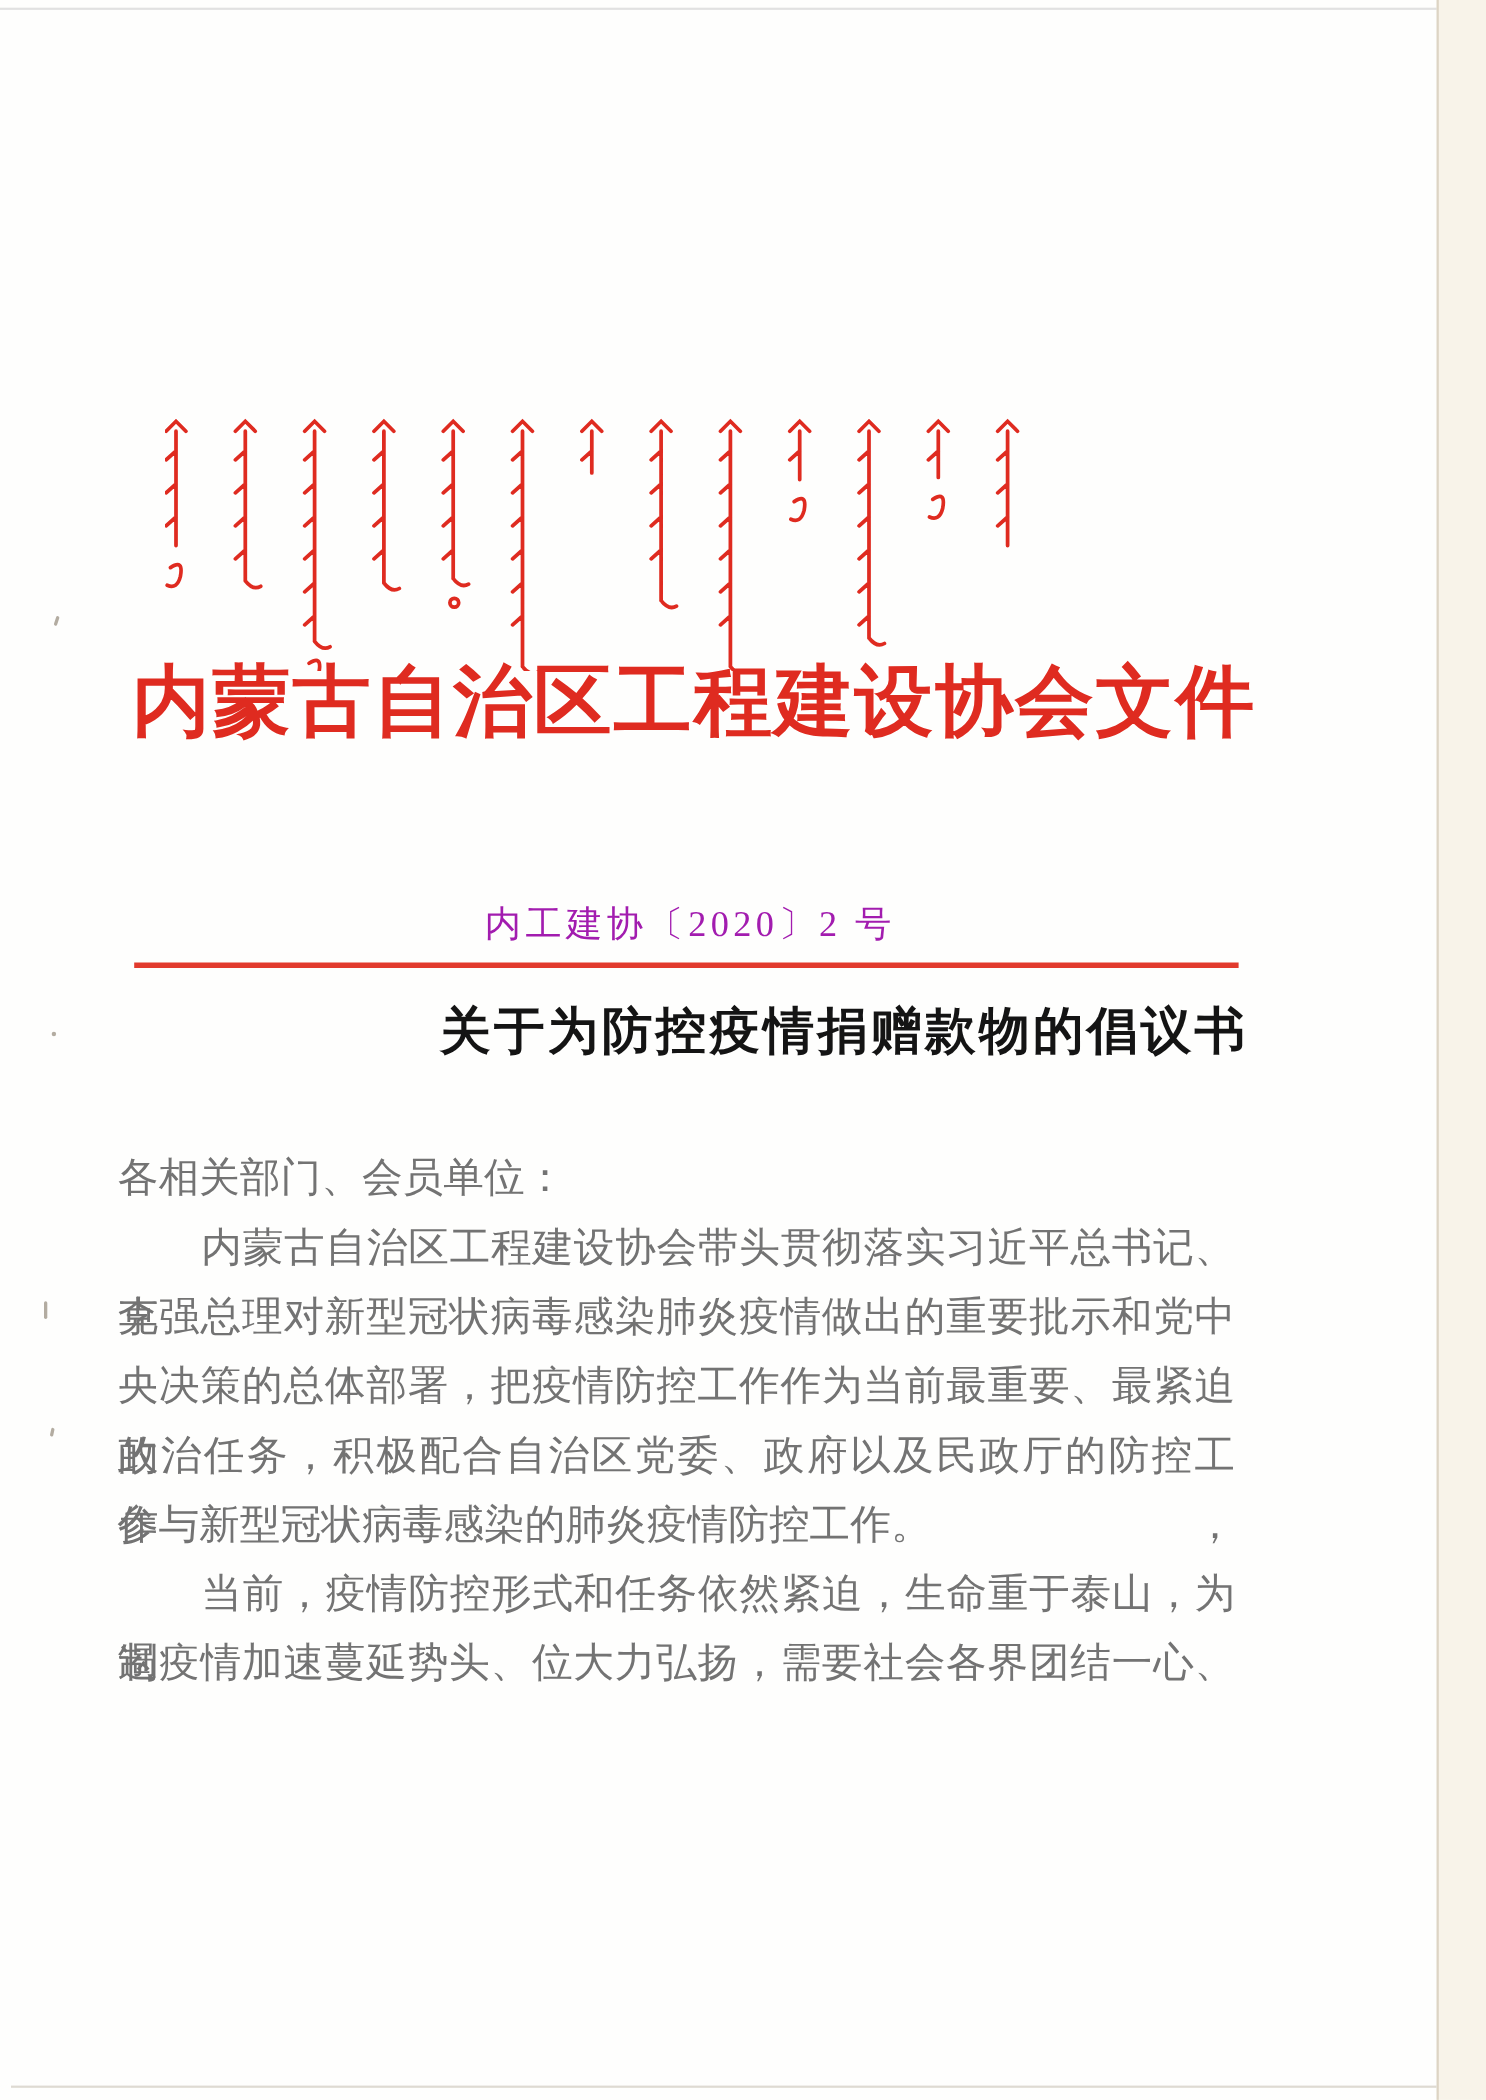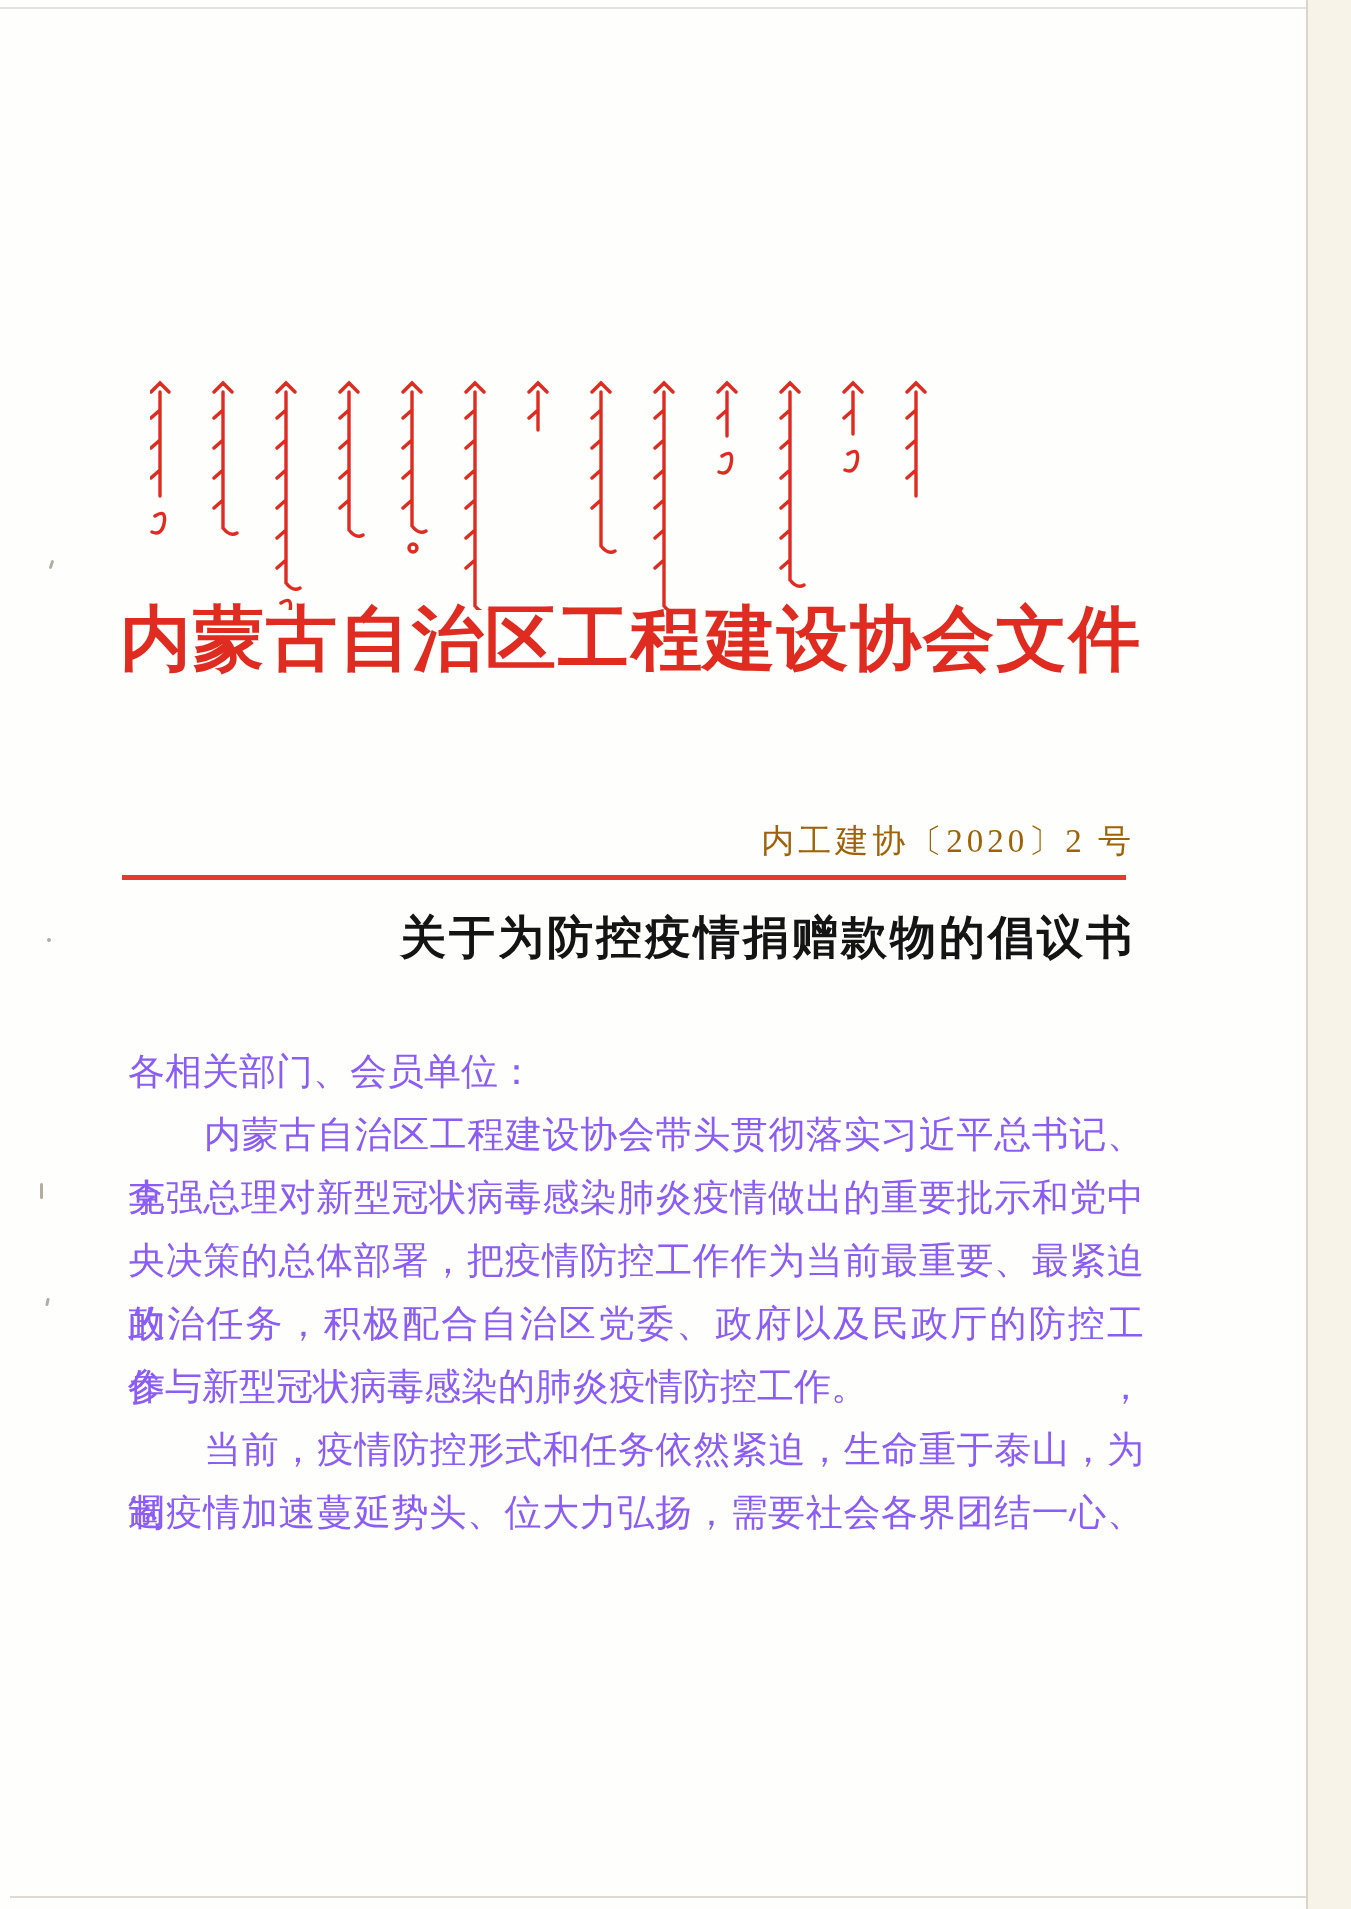--- a/index.html
+++ b/index.html
@@ -22,34 +22,34 @@
 
   
   .org-title{
     position:absolute;left:120px;top:584px;width:1015px;height:110px;
     text-align:center;font-size:71px;font-weight:bold;letter-spacing:2px;
     color:#df2b20;line-height:110px;white-space:nowrap;
   }
   
   .doc-number{
     position:absolute;left:120px;top:818px;width:1015px;height:46px;
-    text-align:right;font-size:33px;color:#a16207;letter-spacing:4px;line-height:46px;
+    text-align:center;font-size:33px;color:#a21caf;letter-spacing:4px;line-height:46px;
   }
   
   .red-rule{position:absolute;left:122px;top:875px;width:1004px;height:5px;background:#e23a2d;}
   
   .doc-title{
     position:absolute;left:120px;top:903px;width:1015px;height:70px;
     text-align:right;font-size:46px;font-weight:bold;color:#141414;
     letter-spacing:3px;line-height:70px;
   }
   
   .body-text{
-    position:absolute;left:128px;top:1040px;width:1016px;
-    color:#8b5cf6;font-size:37px;
+    position:absolute;left:107px;top:1040px;width:1016px;
+    color:#737373;font-size:37px;
   }
   .line{height:63px;line-height:63px;white-space:nowrap;}
   .just{white-space:normal;text-align:justify;text-align-last:justify;}
   .indent{text-indent:76px;}
 </style>
 </head>
 <body>
 
 <div class="canvas">
 

